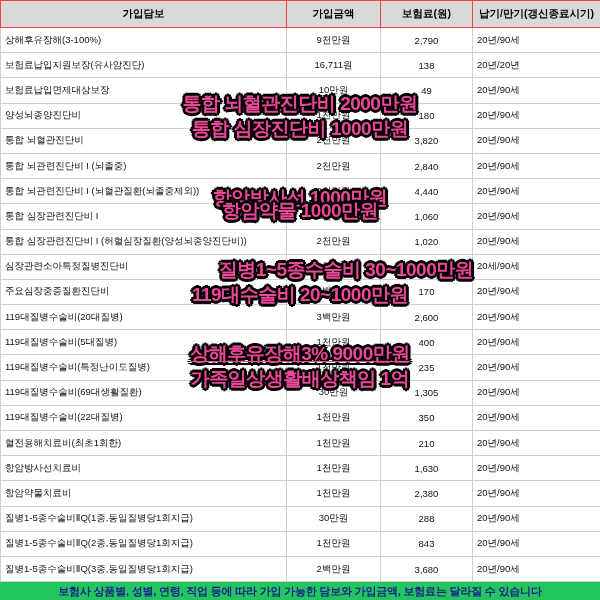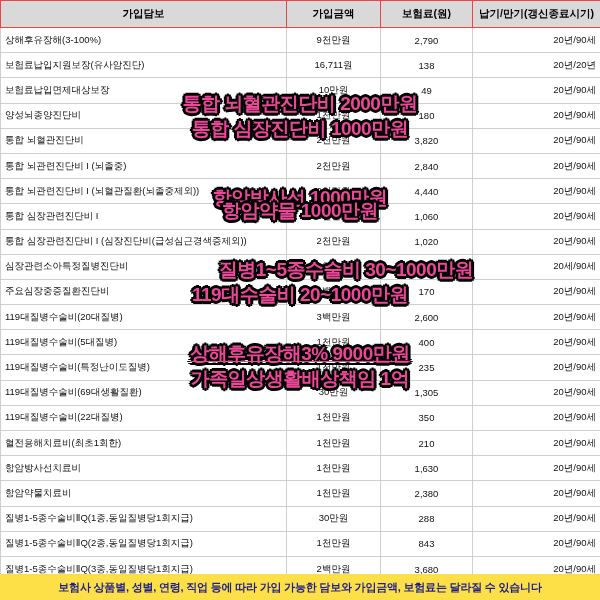--- a/index.html
+++ b/index.html
@@ -39,33 +39,33 @@
     font-size: 9.5px;
     color: #111111;
     padding: 2px 4px;
     height: 20.2px;
     white-space: nowrap;
     overflow: hidden;
   }
   td.c-name { text-align: left; }
   td.c-amt  { text-align: center; }
   td.c-fee  { text-align: center; }
-  td.c-term { text-align: right; }
+  td.c-term { text-align: left; }
   col.w-name { width: 286px; }
   col.w-amt  { width: 94px; }
   col.w-fee  { width: 92px; }
   col.w-term { width: 128px; }
 
   .footer-note {
     position: absolute;
     left: 0;
     bottom: 0;
     width: 600px;
-    height: 26px;
-    background: #fde047;
+    height: 18px;
+    background: #22c55e;
     color: #1f1f8f;
     font-size: 11px;
     font-weight: bold;
     display: flex;
     align-items: center;
     justify-content: center;
     letter-spacing: -0.2px;
   }
 
   .overlay {
@@ -162,21 +162,21 @@
         <td class="c-fee">4,440</td>
         <td class="c-term">20년/90세</td>
       </tr>
       <tr>
         <td class="c-name">통합 심장관련진단비 I</td>
         <td class="c-amt">2천만원</td>
         <td class="c-fee">1,060</td>
         <td class="c-term">20년/90세</td>
       </tr>
       <tr>
-        <td class="c-name">통합 심장관련진단비 I (심장진단비(급성심근경색증제외))</td>
+        <td class="c-name">통합 심장관련진단비 I (허혈심장질환(양성뇌종양진단비))</td>
         <td class="c-amt">2천만원</td>
         <td class="c-fee">1,020</td>
         <td class="c-term">20년/90세</td>
       </tr>
       <tr>
         <td class="c-name">심장관련소아특정질병진단비</td>
         <td class="c-amt">1천만원</td>
         <td class="c-fee">8</td>
         <td class="c-term">20세/90세</td>
       </tr>

